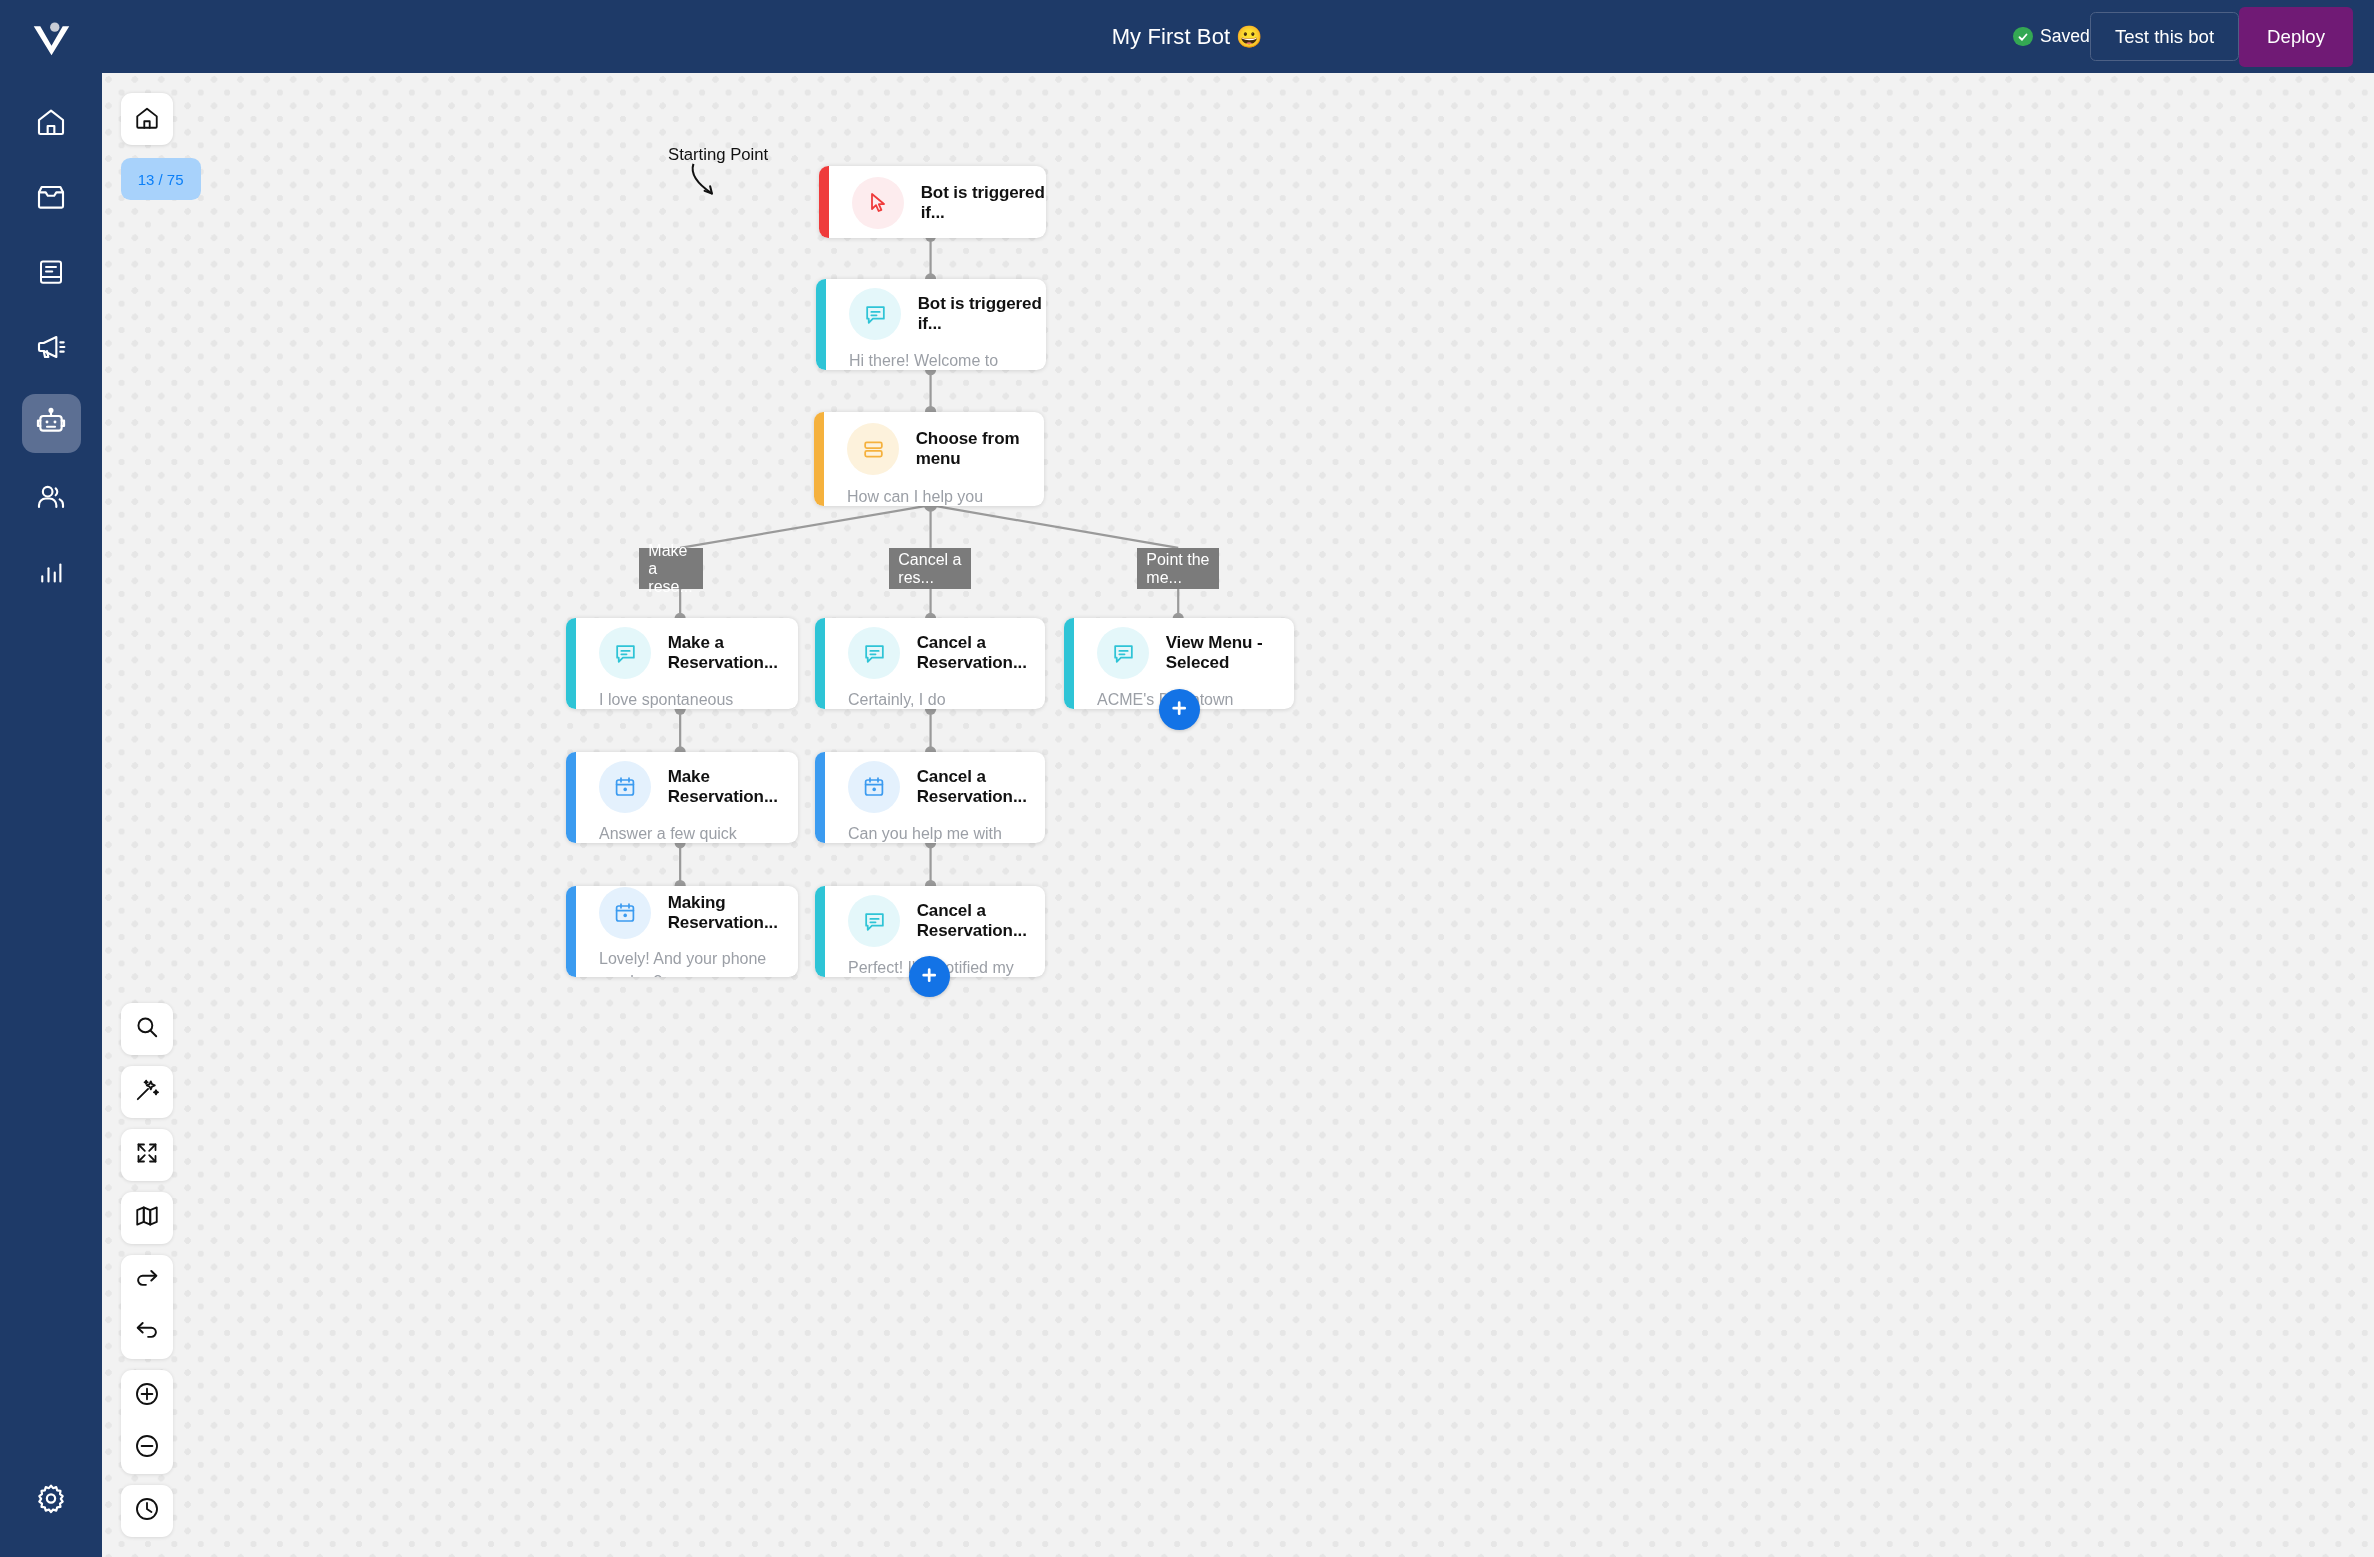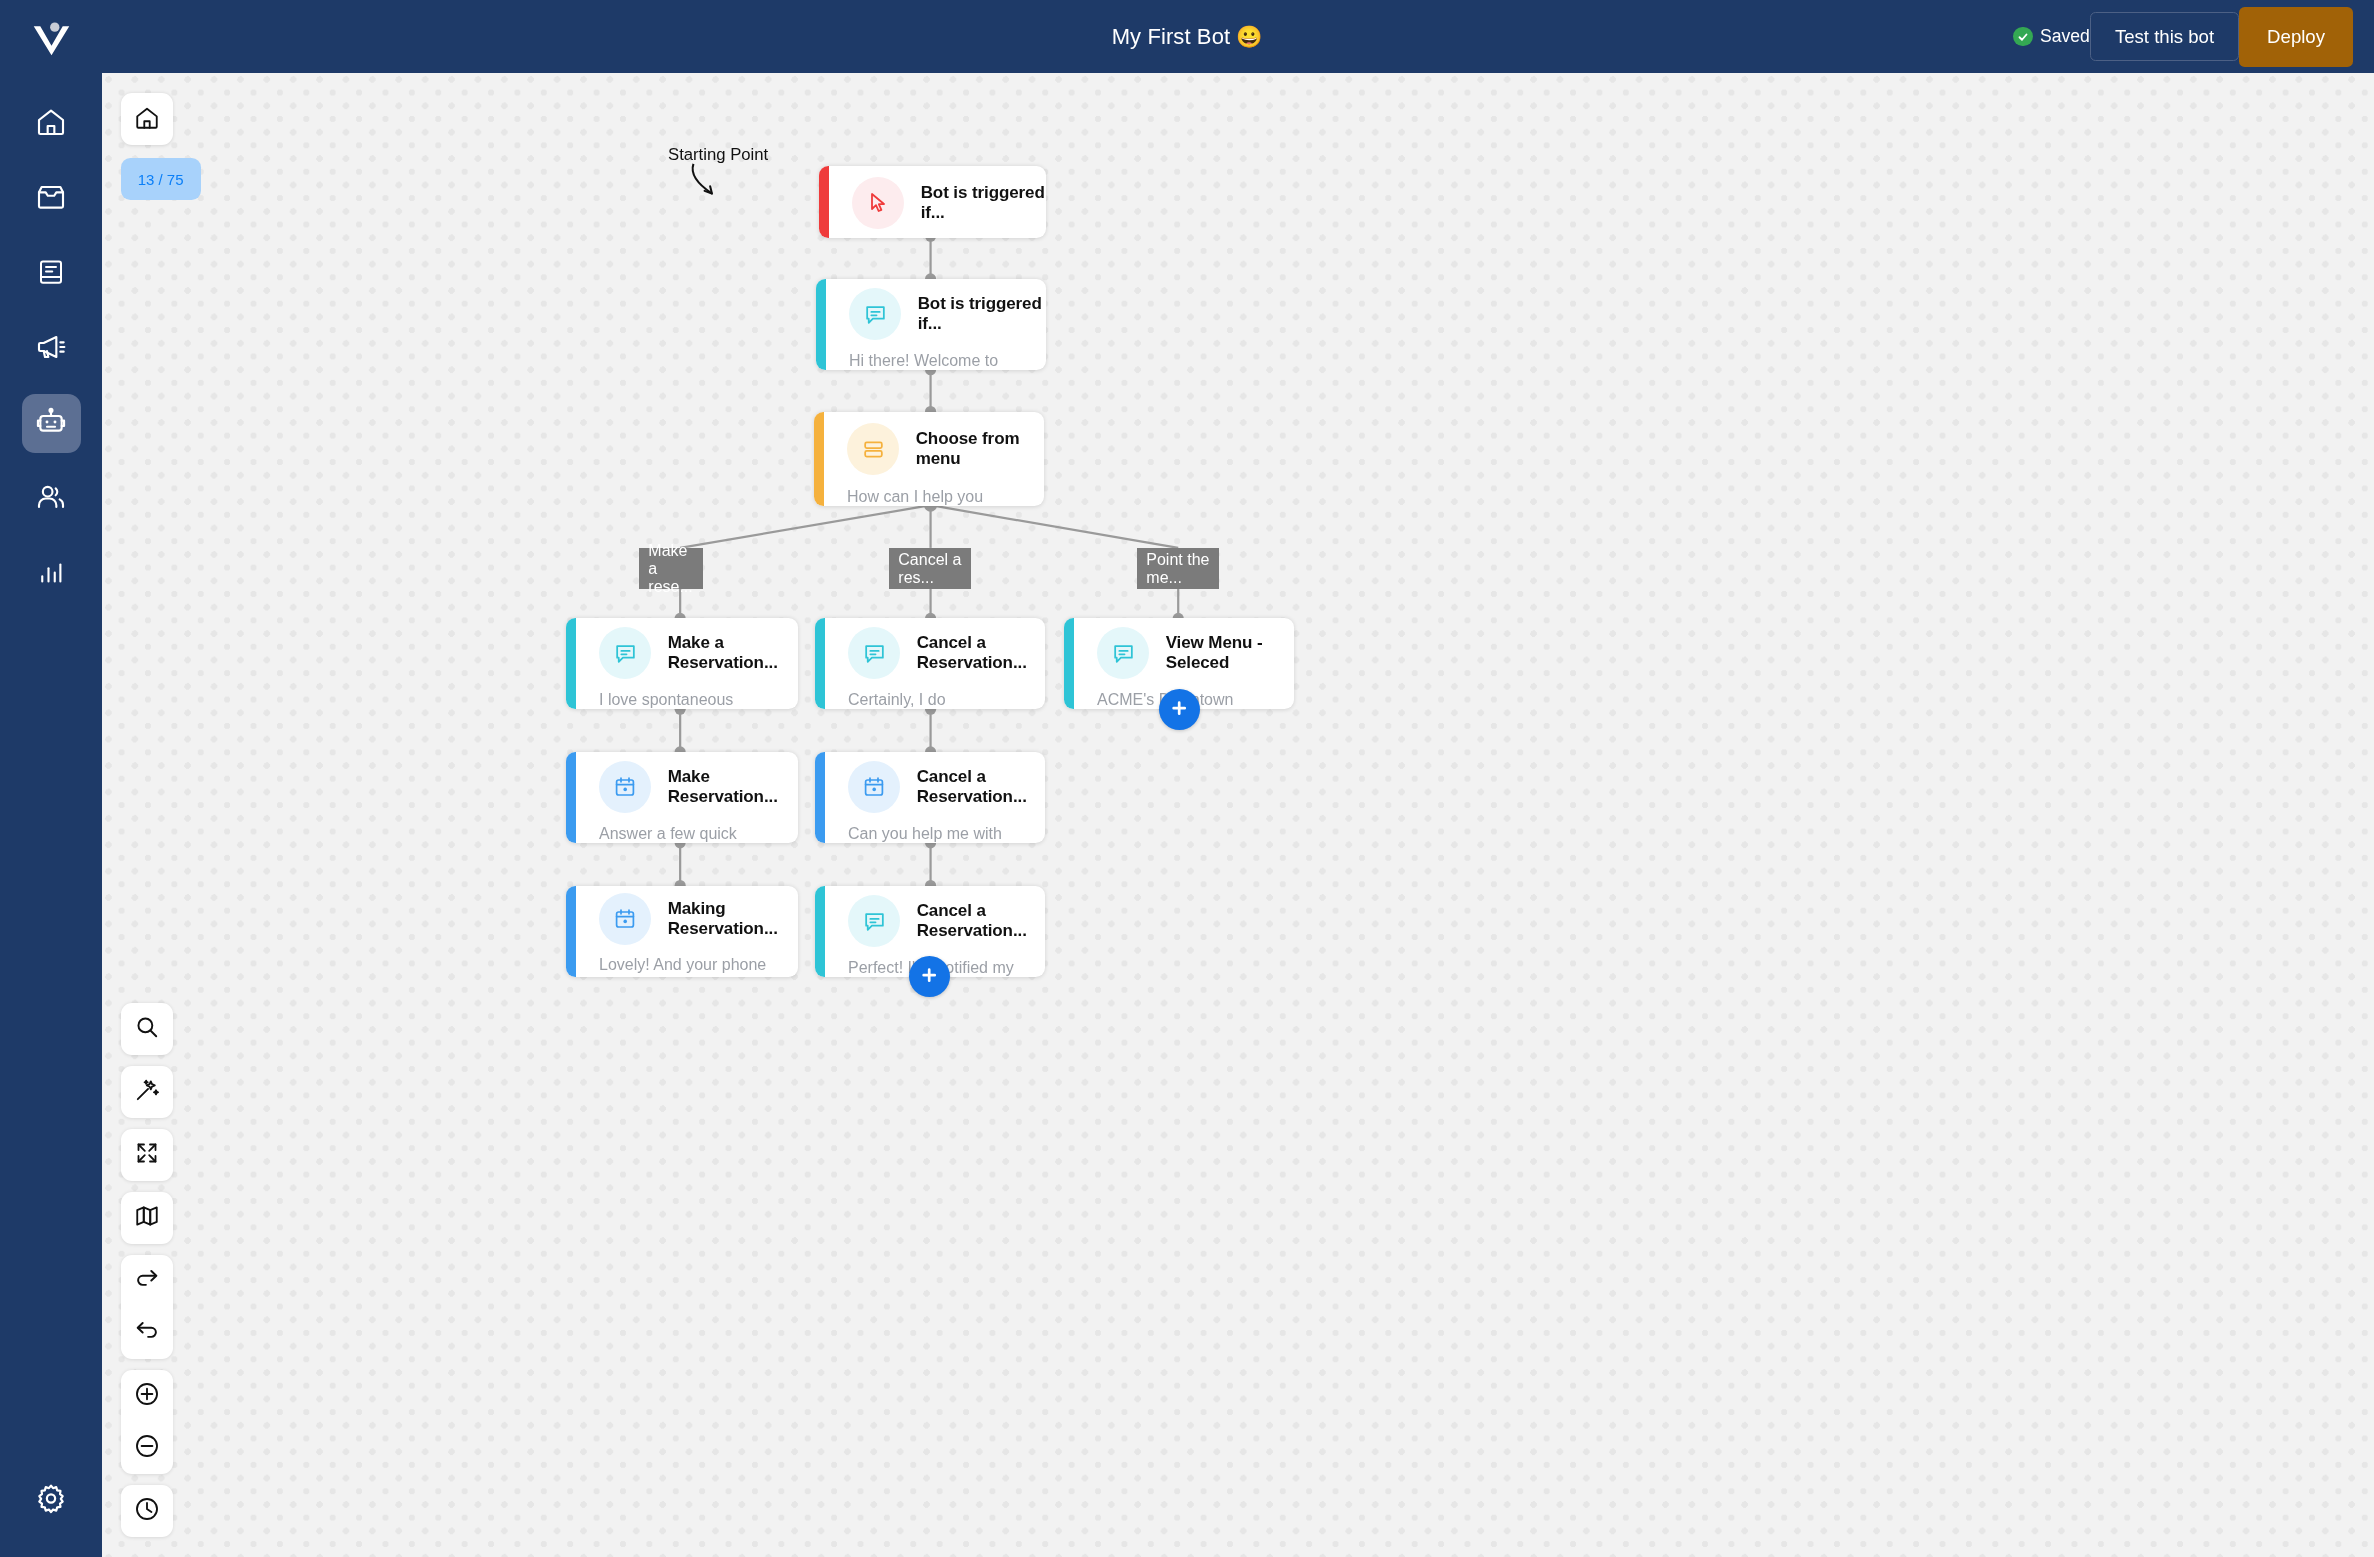--- a/index.html
+++ b/index.html
@@ -44,21 +44,21 @@
   .btn-test {
     height: 49px; padding: 0 24px;
     border: 0.9px solid #4c6085; border-radius: 5.6px;
     background: transparent; color: #ffffff; font-size: 18.6px;
     font-family: "Liberation Sans", sans-serif;
     display: flex; align-items: center; cursor: pointer;
   }
   .btn-deploy {
     height: 60px; padding: 0 28px;
     border: none; border-radius: 5.6px;
-    background: #a16207; color: #ffffff; font-size: 18.6px;
+    background: #701a75; color: #ffffff; font-size: 18.6px;
     font-family: "Liberation Sans", sans-serif;
     display: flex; align-items: center; cursor: pointer;
   }
 
   
   .rail {
     position: absolute; left: 0; top: 0;
     width: 102px; height: 1557px;
     background: #1e3a68;
     z-index: 50;
@@ -466,21 +466,21 @@
             <circle cx="12.2" cy="14.4" r="1.8" fill="#3b9bf0" stroke="none"></circle>
           </svg>
         </div>
         <div class="node-title">Cancel a Reservation...</div>
       </div>
       <div class="node-body" style="padding-top:9.3px;">Can you help me with the 'name' under which your reservation was made?</div>
     </div>
 
     <div class="node" style="left:464px; top:813px; width:232px; height:91px;">
       <div class="node-stripe" style="background:#3b9bf0;"></div>
-      <div class="node-head" style="padding-top:7px;">
+      <div class="node-head" style="padding-top:1px;">
         <div class="node-icon" style="background:#e4f1fd;">
           <svg width="24" height="24" viewBox="0 0 24 24" fill="none" stroke="#3b9bf0" stroke-width="1.7" stroke-linecap="round">
             <rect x="3.6" y="5" width="16.8" height="15" rx="2"></rect>
             <path d="M3.6 9.6 h16.8"></path>
               <path d="M8 3.2 v3.6 M16 3.2 v3.6"></path>
             <circle cx="12.2" cy="14.4" r="1.8" fill="#3b9bf0" stroke="none"></circle>
           </svg>
         </div>
         <div class="node-title">Making Reservation...</div>
       </div>

